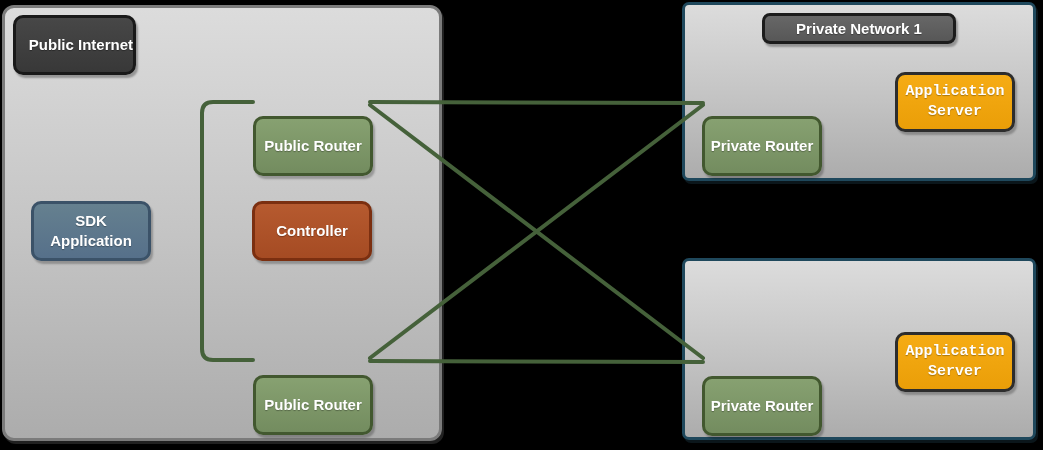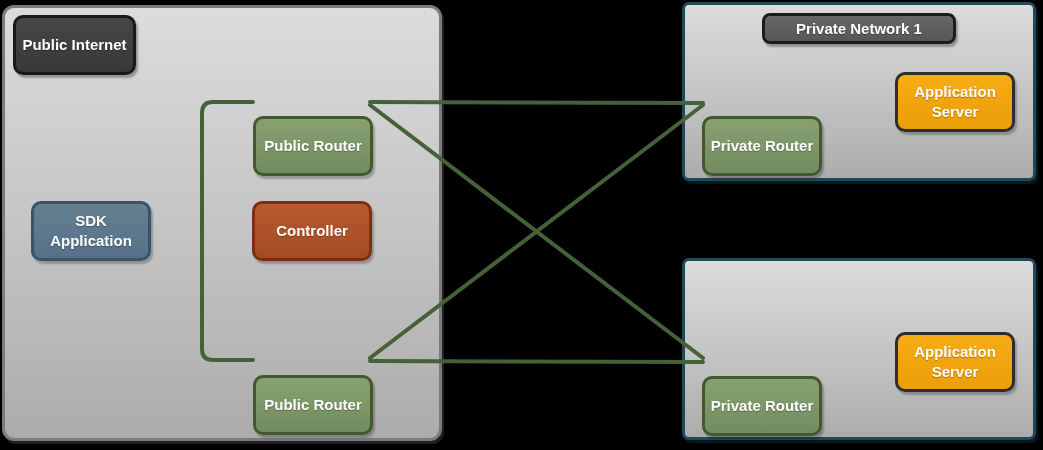--- a/index.html
+++ b/index.html
@@ -49,20 +49,21 @@
     font-size: 15px;
     line-height: 20px;
     border-radius: 10px;
     box-shadow: 2px 3px 2px rgba(0,0,0,0.3);
     text-shadow: 0 1px 1px rgba(0,0,0,0.35);
   }
   .badge.dark {
     left: 8px; top: 7px; width: 123px; height: 60px;
     background: linear-gradient(180deg, #474747, #383838);
     border: 3px solid #191919;
+    justify-content: flex-end;
   }
   .badge.gray {
     left: 50%; transform: translateX(-50%);
     top: 8px; width: 194px; height: 31px;
     background: linear-gradient(180deg, #676767, #575757);
     border: 3px solid #1c1c1c;
     border-radius: 8px;
   }
 
   
@@ -92,20 +93,21 @@
     background: linear-gradient(180deg, #b65a2f, #a54b23);
     border: 3px solid #7b2f10;
   }
   .node.slate {
     background: linear-gradient(180deg, #65808f, #56708a);
     border: 3px solid #3b5268;
   }
   .node.amber {
     background: linear-gradient(180deg, #f6ac14, #ea9e08);
     border: 3px solid #2d2d2d;
+    font-family: Liberation Mono, monospace;
   }
 
   
   #sdk-application    { left: 31px;  top: 201px; }
   #controller         { left: 252px; top: 201px; }
   #public-router-top  { left: 253px; top: 72px;  }
   #public-router-bot  { left: 253px; top: 331px; }
   
   #private-router-1   { left: 17px;  top: 67px; }
   #app-server-1       { left: 210px; top: 67px; }

